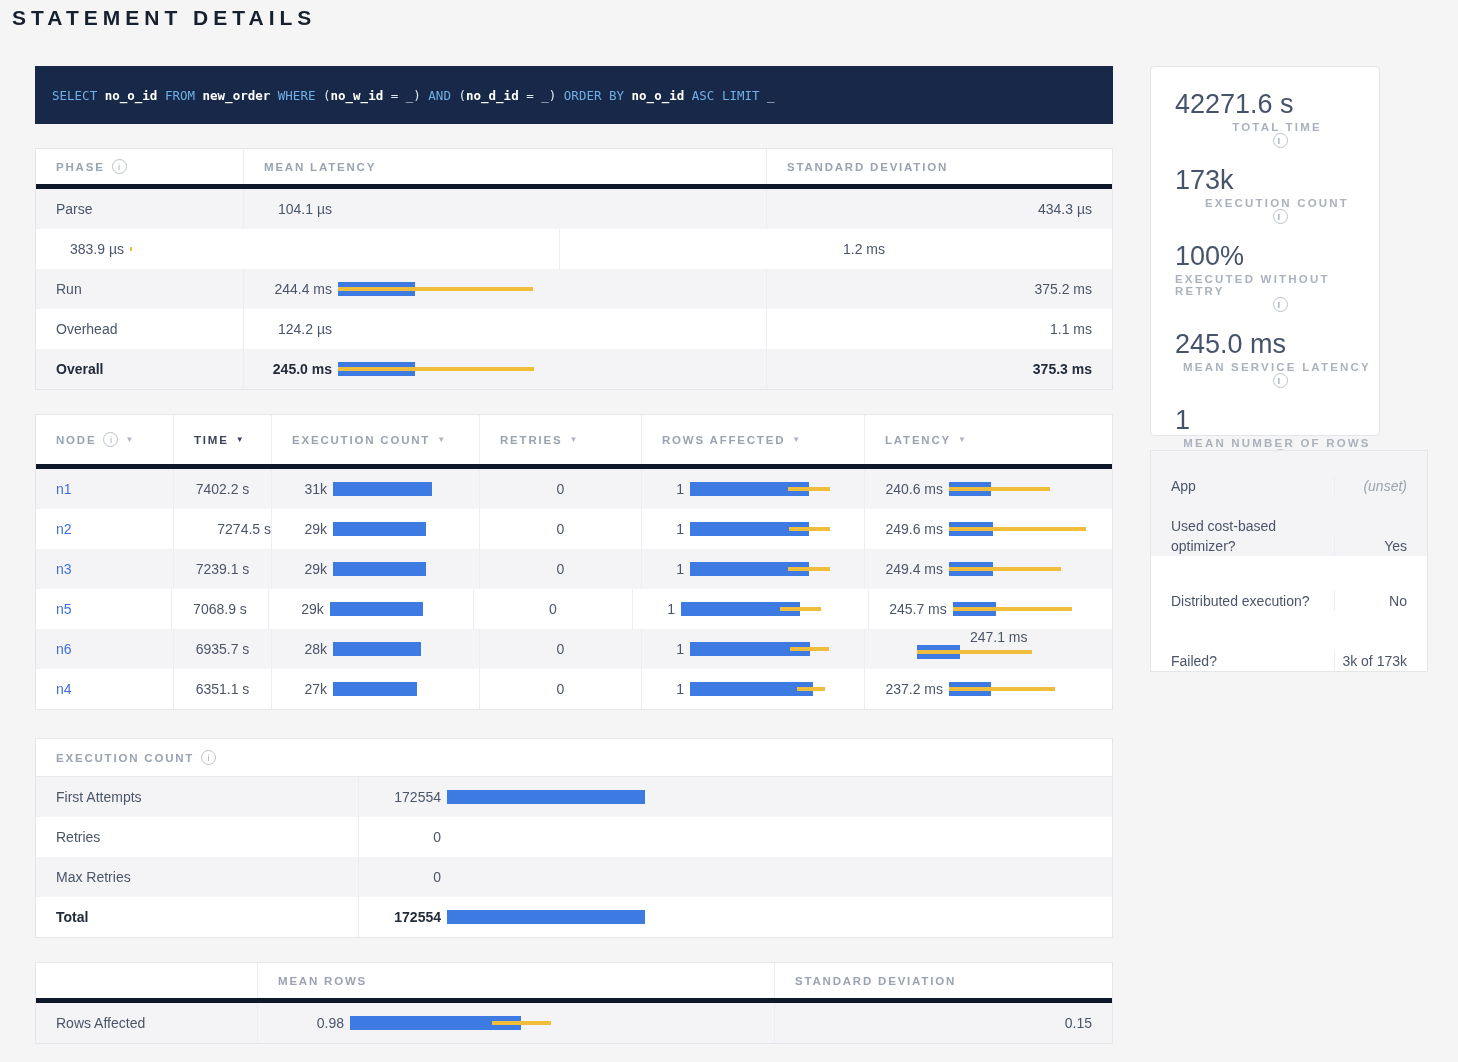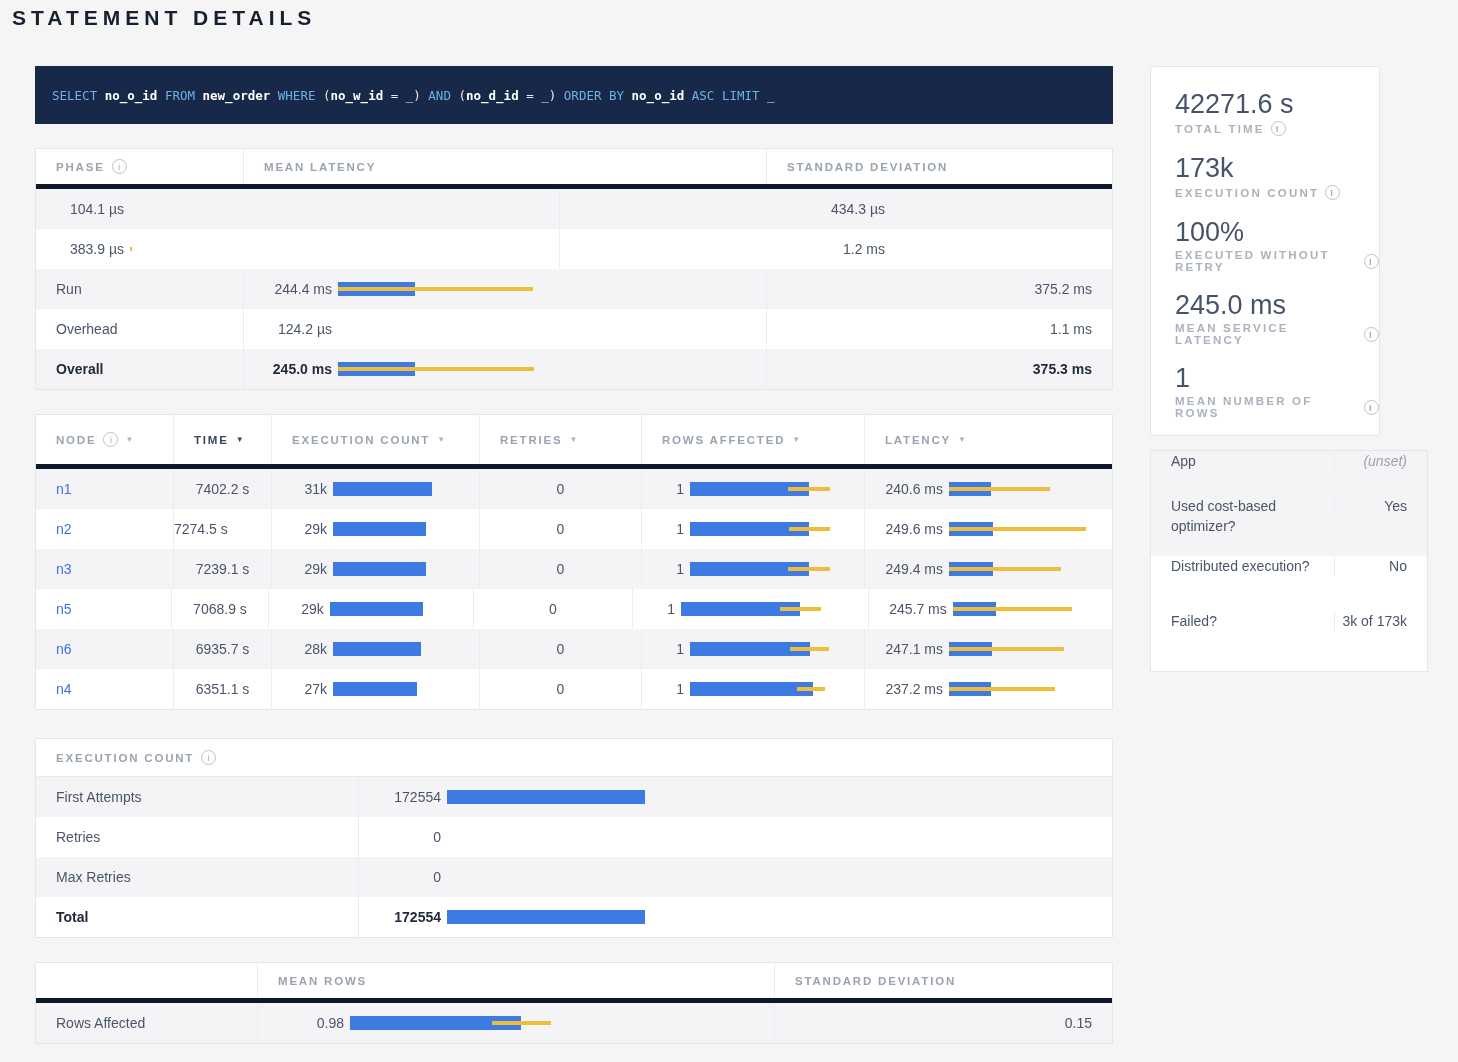--- a/index.html
+++ b/index.html
@@ -33,25 +33,25 @@
   .bar-blue { position:absolute; left:0; top:0; height:14px; background:#3d7be2; }
   .bar-yellow { position:absolute; top:5px; height:4px; background:#f0bc3c; }
 
   .info-icon { flex:none; width:15px; height:15px; border:1px solid #bcc3cc; border-radius:50%; color:#a9b1bc; font-size:9.5px; line-height:13px; text-align:center; margin-left:7px; font-style:normal; cursor:default; }
   .arrow { font-size:8px; color:#aeb5c0; margin-left:7px; }
   .arrow.active { color:#39435a; }
 
   .card { position:absolute; left:0; width:230px; background:#ffffff; border:1px solid #e3e5e9; border-radius:4px; padding:22px 0 0 24px; }
   .stat { margin-bottom:17px; }
   .stat-value { font-size:27px; color:#46536b; line-height:31px; }
-  .stat-label { display:flex; align-items:center; font-size:11.5px; font-weight:700; letter-spacing:2.2px; color:#abb2bd; text-transform:uppercase; margin-top:1px; }
+  .stat-label { display:flex; align-items:center; font-size:11.5px; font-weight:700; letter-spacing:2.2px; color:#abb2bd; text-transform:uppercase; margin-top:1px;flex-direction:column; }
   .stat-label .info-icon { margin-left:6px; }
 
   .details { position:absolute; left:0; width:278px; border:1px solid #e4e6ea; background:#fff; }
-  .drow { display:flex; align-items:flex-start; }
+  .drow { display:flex; align-items:flex-end; }
   .drow.stripe { background:#f4f4f6; }
   .dlabel { width:183px; display:flex; align-items:center; padding-left:20px; font-size:14px; color:#4a5568; line-height:20px; }
   .dvalue { width:93px; display:flex; align-items:center; justify-content:flex-end; padding-right:20px; font-size:14px; color:#4a5568; border-left:1px solid #ecedf0; text-align:right; line-height:20px; }
   .dvalue.muted { color:#9ba3af; font-style:italic; }
 
   .title-row { display:flex; align-items:center; height:38px; border-bottom:1px solid #e9eaee; }
 </style>
 </head>
 <body>
 
@@ -68,20 +68,23 @@
           <span class="info-icon">i</span>
         </div>
         <div class="cell pad" style="width: 523px;">
           <span class="hdr-label">MEAN LATENCY</span>
         </div>
         <div class="cell pad" style="width: 346px;">
           <span class="hdr-label">STANDARD DEVIATION</span>
         </div>
       </div>
       <div class="trow stripe">
+        <div class="cell pad" style="width: 207px;">
+          <span class="val">Parse</span>
+        </div>
         <div class="cell" style="width: 523px;">
           <span class="num" style="width: 88px;">104.1 µs</span>
           <div class="bar-area" style="width: 200px;"></div>
         </div>
         <div class="cell right" style="width: 346px;">
           <span class="val">434.3 µs</span>
         </div>
       </div>
       <div class="trow">
         <div class="cell" style="width: 523px;">
@@ -193,21 +196,21 @@
           <div class="bar-area" style="width: 150px;">
             <div class="bar-blue" style="width: 28%;"></div>
             <div class="bar-yellow" style="left: 0%; width: 67.3%;"></div>
           </div>
         </div>
       </div>
       <div class="trow">
         <div class="cell pad" style="width: 137px;">
           <a class="node-link">n2</a>
         </div>
-        <div class="cell" style="width: 98px; justify-content: flex-start;">
+        <div class="cell" style="width: 98px; justify-content: flex-end;">
           <span class="val">7274.5 s</span>
         </div>
         <div class="cell" style="width: 208px;">
           <span class="num" style="width: 55px;">29k</span>
           <div class="bar-area" style="width: 140px;">
             <div class="bar-blue" style="width: 66.4%;"></div>
           </div>
         </div>
         <div class="cell" style="width: 162px; justify-content: center;">
           <span class="val">0</span>
@@ -305,21 +308,21 @@
         <div class="cell" style="width: 162px; justify-content: center;">
           <span class="val">0</span>
         </div>
         <div class="cell" style="width: 223px;">
           <span class="num" style="width: 42px;">1</span>
           <div class="bar-area" style="width: 150px;">
             <div class="bar-blue" style="width: 80%;"></div>
             <div class="bar-yellow" style="left: 66.7%; width: 26%;"></div>
           </div>
         </div>
-        <div class="cell" style="width: 248px;">
+        <div class="cell" style="width: 248px; flex-direction: column;">
           <span class="num" style="width: 78px;">247.1 ms</span>
           <div class="bar-area" style="width: 150px;">
             <div class="bar-blue" style="width: 28.7%;"></div>
             <div class="bar-yellow" style="left: 0%; width: 76.7%;"></div>
           </div>
         </div>
       </div>
       <div class="trow">
         <div class="cell pad" style="width: 137px;">
           <a class="node-link">n4</a>

